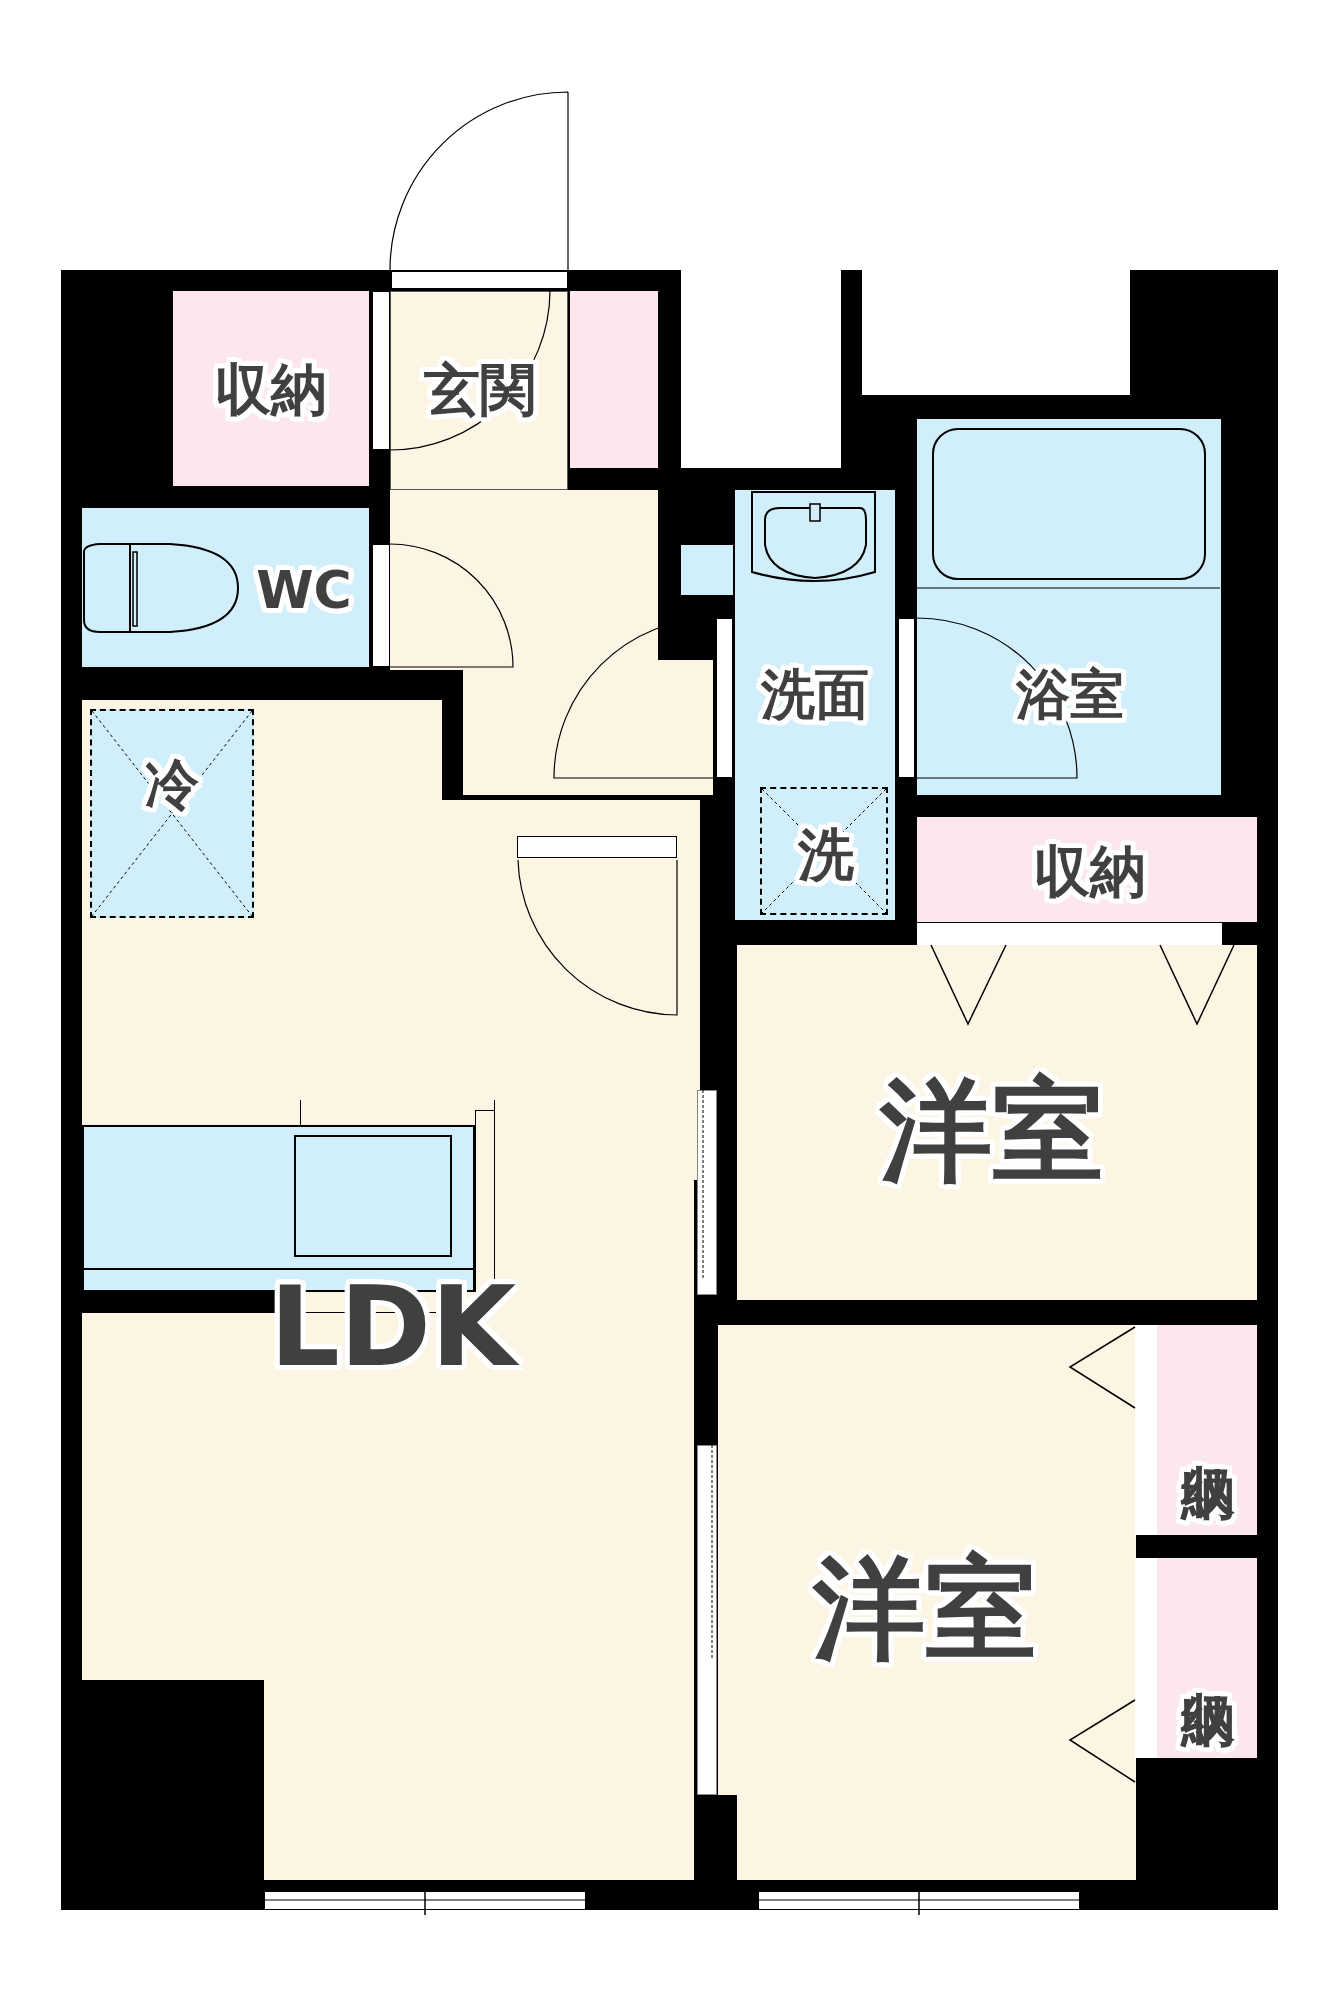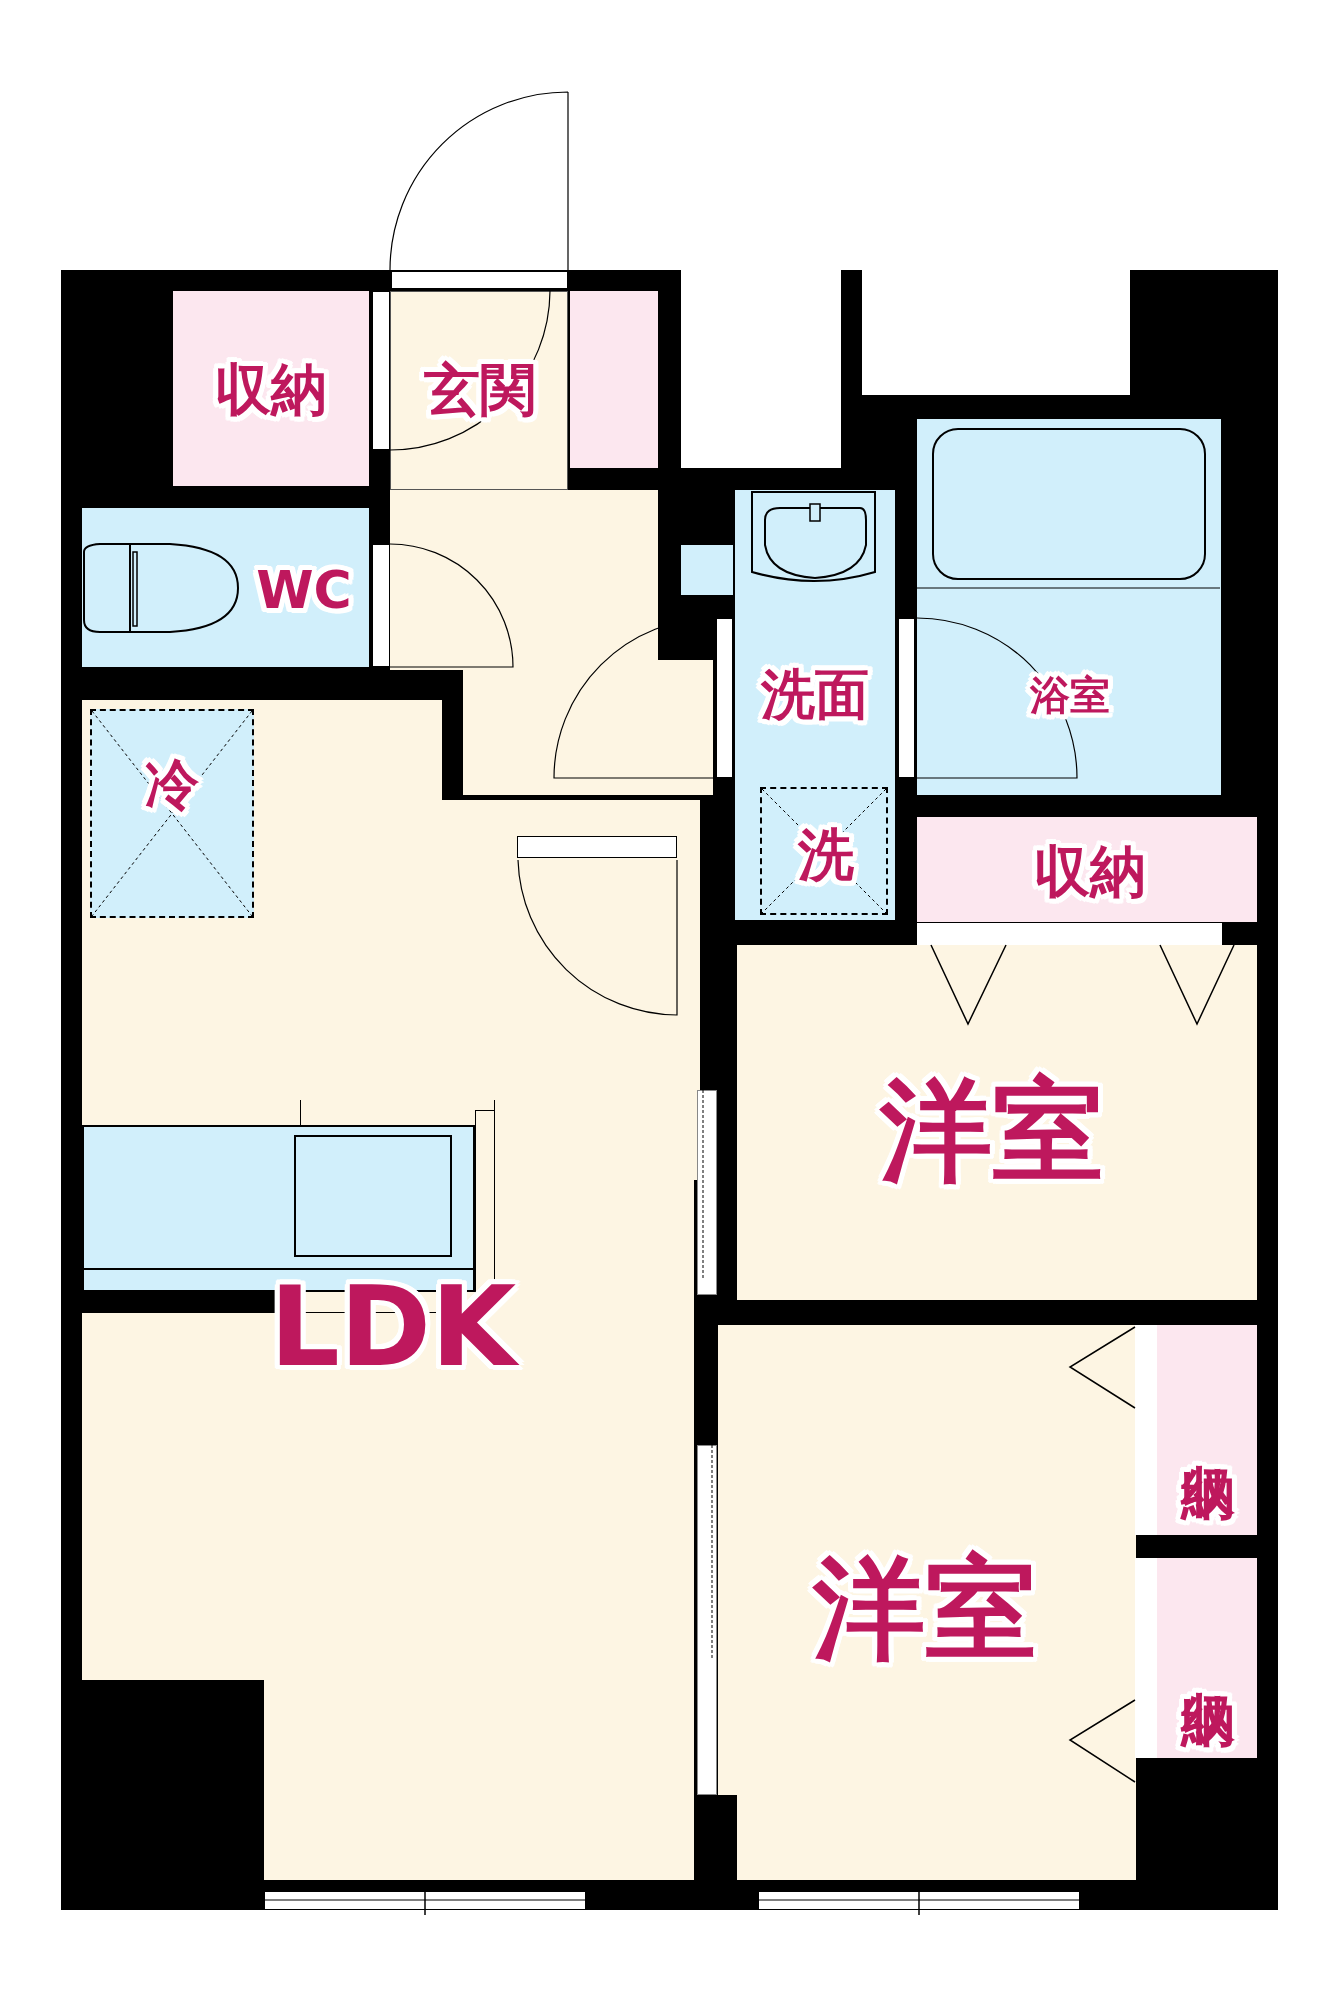--- a/index.html
+++ b/index.html
@@ -3,21 +3,21 @@
 <meta charset="utf-8">
 <style>
   html,body{margin:0;padding:0;background:#ffffff;}
   body{width:1340px;height:2000px;position:relative;overflow:hidden;font-family:"DejaVu Sans","Liberation Sans",sans-serif;}
   .abs{position:absolute;box-sizing:border-box;}
   .wall{background:#000;}
   .floor{background:#fdf5e3;}
   .wet{background:#d1effb;}
   .store{background:#fce7ef;}
   .white{background:#fff;}
-  .lbl{position:absolute;color:#be185d;font-weight:bold;white-space:nowrap;
+  .lbl{position:absolute;color:#404040;font-weight:bold;white-space:nowrap;
        text-shadow:
         -4px -4px 0 #fff,4px -4px 0 #fff,-4px 4px 0 #fff,4px 4px 0 #fff,
         0 -5px 0 #fff,0 5px 0 #fff,-5px 0 0 #fff,5px 0 0 #fff,
         -3px -5px 0 #fff,3px 5px 0 #fff,-5px 3px 0 #fff,5px -3px 0 #fff;
        line-height:1;transform:translate(-50%,-50%);}
   .vert{writing-mode:vertical-rl;text-orientation:upright;letter-spacing:4px;}
   svg.overlay{position:absolute;left:0;top:0;}
 </style>
 </head>
 <body>
@@ -134,19 +134,19 @@
   <line x1="703" y1="820" x2="703" y2="1280" stroke="#000" stroke-width="1" stroke-dasharray="3,2"></line>
   <line x1="712" y1="1330" x2="712" y2="1660" stroke="#000" stroke-width="1" stroke-dasharray="3,2"></line>
 </svg>
 
 <div class="lbl" style="left:271px;top:390px;font-size:56px;">収納</div>
 <div class="lbl" style="left:480px;top:390px;font-size:56px;">玄関</div>
 <div class="lbl" style="left:304px;top:590px;font-size:52px;">WC</div>
 <div class="lbl" style="left:172px;top:785px;font-size:54px;">冷</div>
 <div class="lbl" style="left:815px;top:695px;font-size:54px;">洗面</div>
 <div class="lbl" style="left:826px;top:855px;font-size:56px;">洗</div>
-<div class="lbl" style="left:1070px;top:695px;font-size:40px;">浴室</div>
+<div class="lbl" style="left:1070px;top:695px;font-size:54px;">浴室</div>
 <div class="lbl" style="left:1090px;top:872px;font-size:56px;">収納</div>
 <div class="lbl" style="left:992px;top:1130px;font-size:112px;">洋室</div>
 <div class="lbl" style="left:393px;top:1327px;font-size:110px;font-weight:bold;">LDK</div>
 <div class="lbl" style="left:925px;top:1608px;font-size:112px;">洋室</div>
 <div class="lbl vert" style="left:1208px;top:1425px;font-size:54px;">収納</div>
 <div class="lbl vert" style="left:1208px;top:1652px;font-size:54px;">収納</div>
 
 </body></html>

